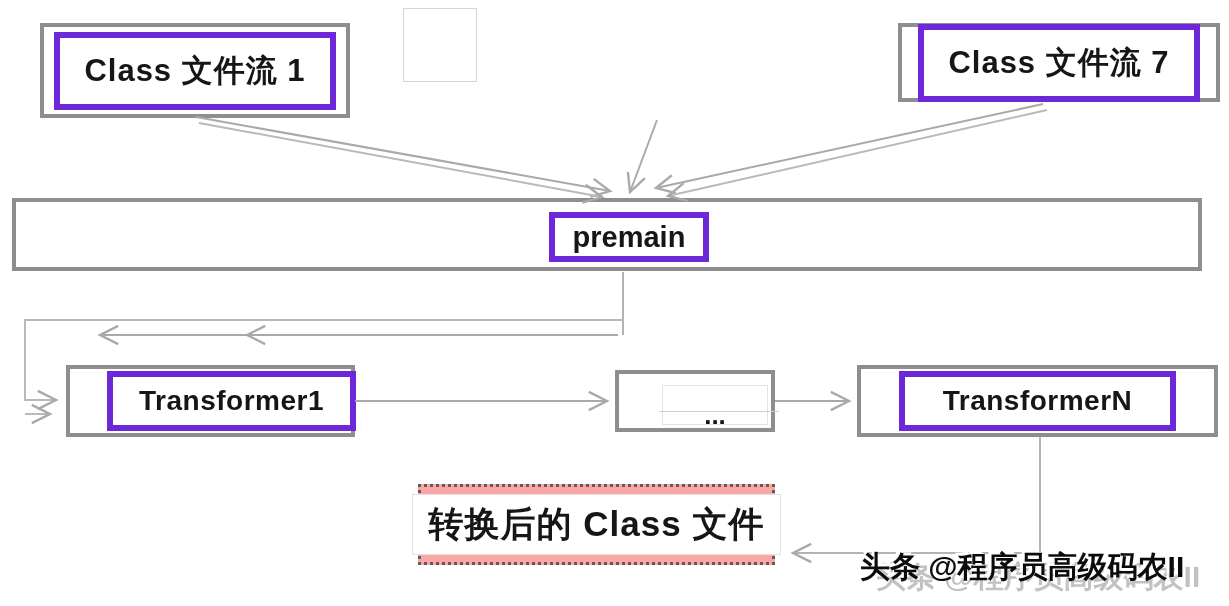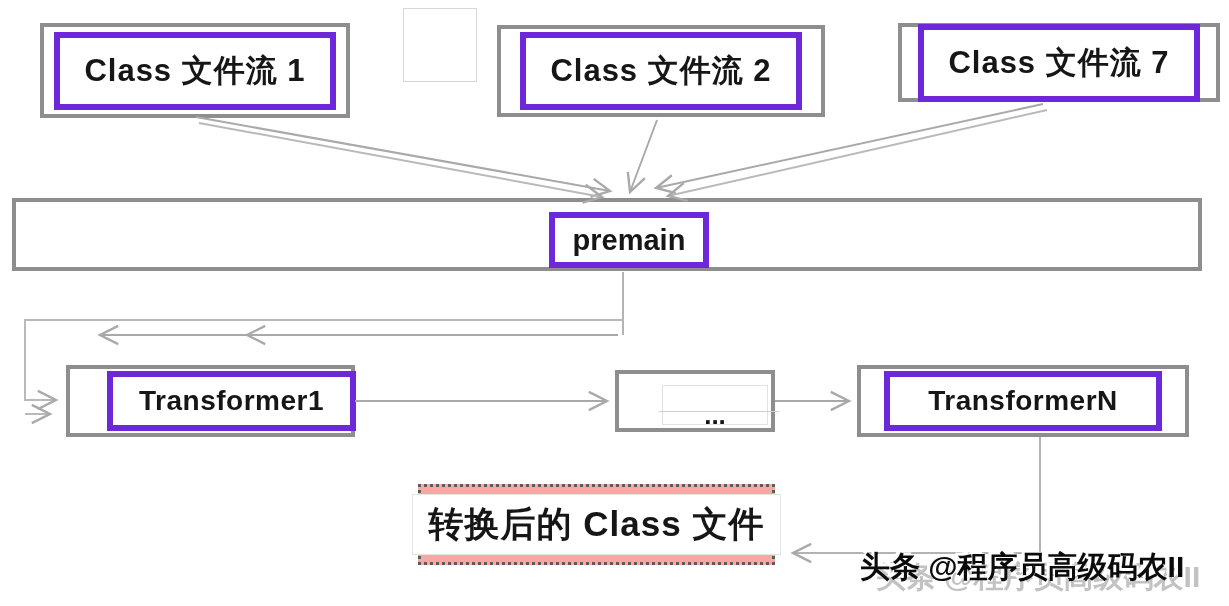--- a/index.html
+++ b/index.html
@@ -27,24 +27,24 @@
     display:flex;align-items:center;justify-content:center;
     white-space:nowrap;
   }
   .cjk-label{font-size:31px;font-weight:bold;letter-spacing:1px;}
   .code-label{font-size:28px;font-weight:600;letter-spacing:0.5px;}
   .n-class1{left:40px;top:23px;width:310px;height:95px;}
   .n-class2{left:497px;top:25px;width:328px;height:92px;}
   .n-class3{left:898px;top:23px;width:322px;height:79px;}
   .n-class1 .inner,.n-class2 .inner,.n-class3 .inner{padding:12px 24px;min-width:78%;}
   .n-premain{left:12px;top:198px;width:1190px;height:73px;display:block;}
-  .n-premain .inner{position:absolute;left:533px;top:10px;width:160px;height:56px;font-size:29px;font-weight:600;}
+  .n-premain .inner{position:absolute;left:533px;top:10px;width:160px;height:50px;font-size:29px;font-weight:600;}
   .n-t1{left:66px;top:365px;width:289px;height:72px;}
   .n-t1 .inner{padding:8px 26px;margin-left:42px;}
-  .n-tn{left:857px;top:365px;width:332px;height:72px;}
+  .n-tn{left:857px;top:365px;width:361px;height:72px;}
   .n-tn .inner{padding:8px 38px;}
   .n-ellipsis{left:615px;top:370px;width:160px;height:62px;display:block;}
   .n-ellipsis .inner{
     position:absolute;left:43px;top:11px;width:106px;height:40px;
     border:1px solid #e2e2e2;
     align-items:flex-end;
   }
   .n-ellipsis .rule{position:absolute;left:-4px;right:-12px;bottom:12px;height:1px;background:#cfcfcf;}
   .n-ellipsis .dots{position:relative;font-weight:bold;font-size:26px;line-height:14px;margin-bottom:2px;}
   .n-dashed{
@@ -69,25 +69,20 @@
 <div class="stage">
 
   <div class="node n-class1">
     <div class="inner">
       <span class="cjk-label">Class 文件流 1</span>
     </div>
   </div>
 
   <div class="artifact"></div>
 
-  <div class="node n-class2">
-    <div class="inner">
-      <span class="cjk-label">Class 文件流 2</span>
-    </div>
-  </div>
 
   <div class="node n-class3">
     <div class="inner">
       <span class="cjk-label">Class 文件流 7</span>
     </div>
   </div>
 
   <div class="node n-premain">
     <div class="inner">
       <span>premain</span>

